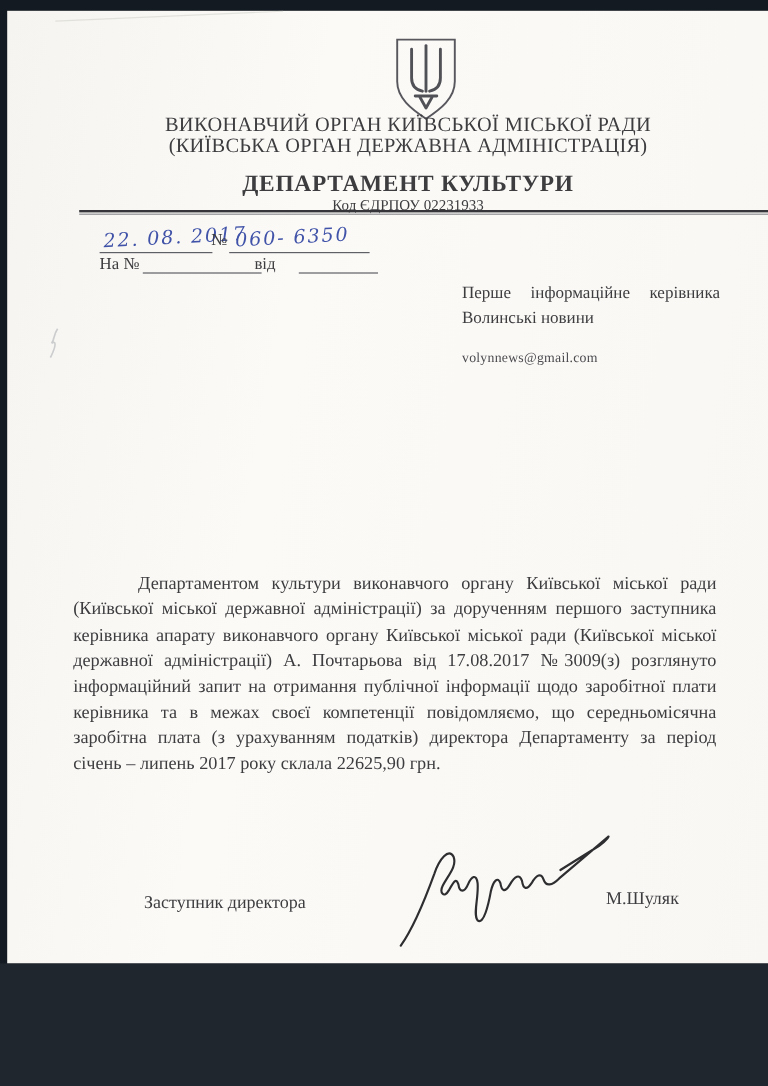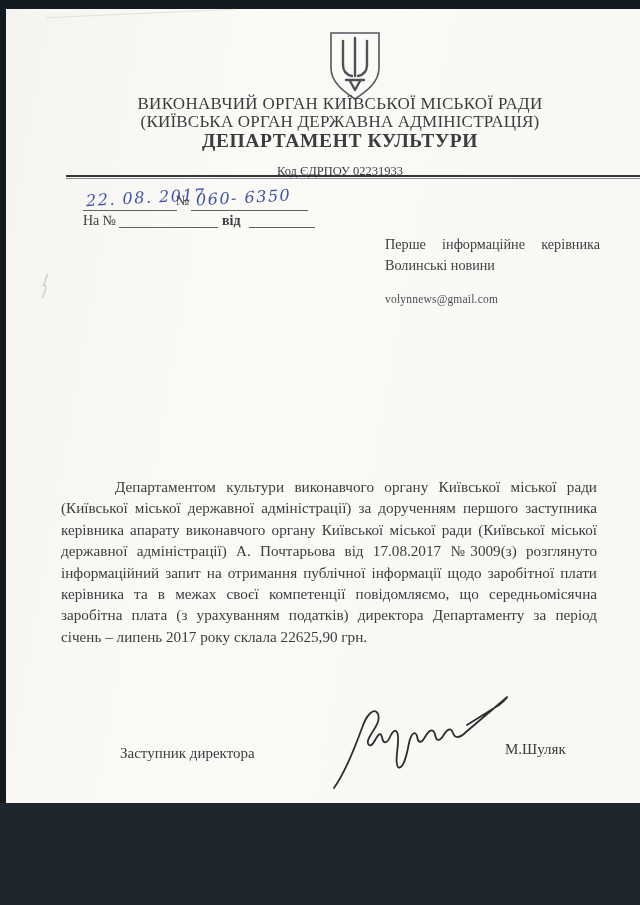--- a/index.html
+++ b/index.html
@@ -16,21 +16,21 @@
   }
   .crease {
     position:absolute; left:46px; top:13px; width:190px; height:1px;
     background:#cfcfc9; opacity:.55; transform:rotate(-2.5deg);
   }
   .emblem { position:absolute; left:322px; top:30px; width:66px; height:72px; }
 
   .head-line  { position:absolute; left:40px; width:600px; text-align:center; }
   .org1 { top:94px;  font-size:17px;   letter-spacing:.3px; }
   .org2 { top:112px; font-size:17px;   letter-spacing:.2px; }
-  .dept { top:130px; font-size:19.5px; font-weight:bold; letter-spacing:.6px; }
+  .dept { top:143px; font-size:19.5px; font-weight:bold; letter-spacing:.6px; }
   .addr { top:151px; font-size:12.5px; }
   .edrp { top:164px; font-size:12.5px; }
 
   .rule {
     position:absolute; left:66px; right:0; top:175px; height:4px;
     border-top:2px solid #35353a; border-bottom:1px solid #8f8f93;
   }
 
   .blank { position:absolute; height:1px; border-bottom:1px solid #5f5f66; }
   .u1 { left:83px;  top:210px; width:94px; }
@@ -40,21 +40,21 @@
 
   .hand {
     position:absolute; font-family:"DejaVu Serif", serif; font-style:italic;
     color:#4053a8; font-size:16px; letter-spacing:1.5px; white-space:nowrap;
     transform:rotate(-3deg);
   }
   .hand-date { left:86px;  top:188px; }
   .hand-num  { left:196px; top:188px; }
   .no-sign   { position:absolute; left:176px; top:193px; font-size:14px; }
   .na-label  { position:absolute; left:83px;  top:213px; font-size:14px; }
-  .vid-label { position:absolute; left:222px; top:213px; font-size:14px;font-weight:bold; }
+  .vid-label { position:absolute; left:212px; top:213px; font-size:14px; }
 
   .recipient { position:absolute; left:385px; top:236px; width:215px; }
   .rcp-l1 { font-size:14.2px; text-align:justify; text-align-last:justify; }
   .rcp-l2 { font-size:14.2px; margin-top:4px; }
   .rcp-email { font-size:11.5px; color:#4c4c50; margin-top:19px; letter-spacing:.2px; }
   .rcp-office {
     margin-top:24px; font-size:14px; line-height:18.6px; text-align:justify;
   }
 
   .body-par {

